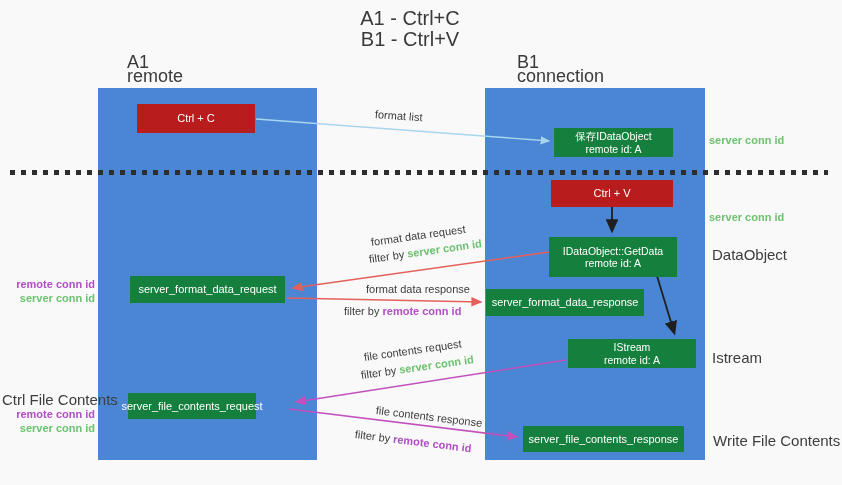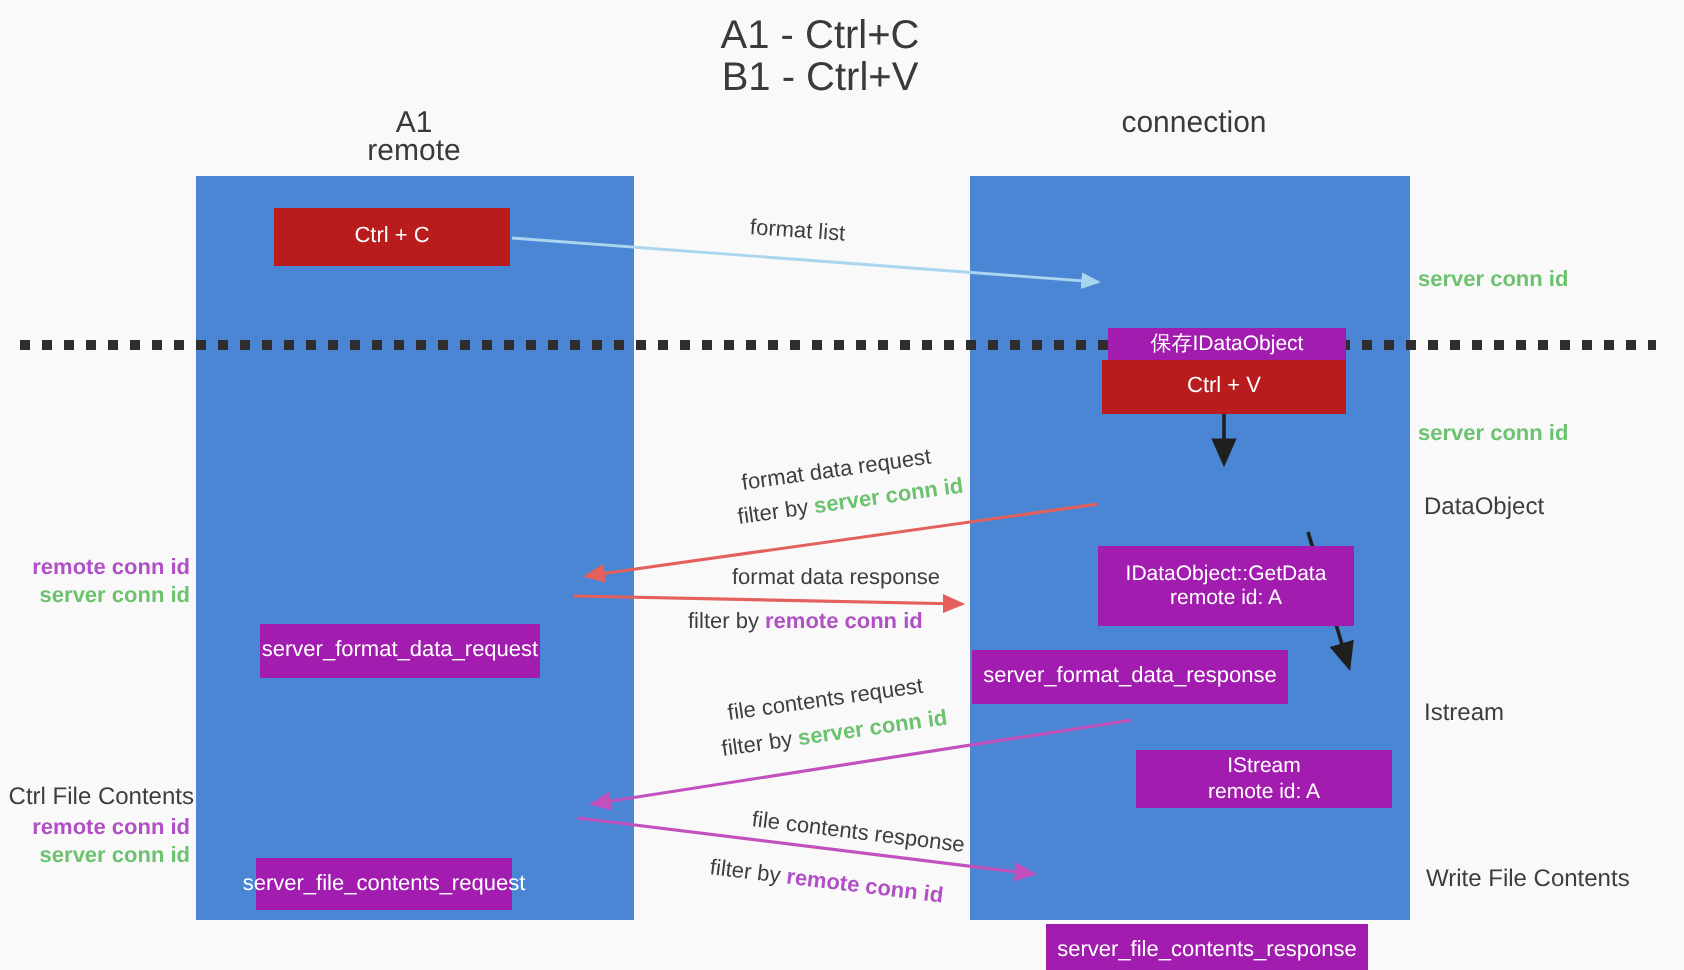--- a/index.html
+++ b/index.html
@@ -1,55 +1,56 @@
 <!DOCTYPE html>
 <html><head>
 <meta charset="utf-8">
 <style>
   html,body{margin:0;padding:0;background:#f9f9f9;}
   #stage{position:relative;width:842px;height:485px;background:#f9f9f9;overflow:hidden;
          font-family:"Liberation Sans",sans-serif;}
   .title{position:absolute;left:310px;top:8px;width:200px;text-align:center;
          font-size:20px;line-height:21px;color:#3a3a3a;}
-  .colhead{position:absolute;width:160px;text-align:center;font-size:15px;line-height:14px;color:#3a3a3a;}
+  .colhead{position:absolute;width:160px;font-size:18px;line-height:14px;color:#3a3a3a;}
   .col{position:absolute;background:#4a86d4;}
   .dots{position:absolute;left:10px;top:170px;width:818px;height:5px;
         background:repeating-linear-gradient(to right,#2e2e2e 0 5px,transparent 5px 11px);}
   .box{position:absolute;display:flex;flex-direction:column;align-items:center;justify-content:center;
        color:#ffffff;text-align:center;box-sizing:border-box;font-size:11px;line-height:13px;}
   .box.green{background:#b91c1c;}
-  .box.orange{background:#a21caf;margin-top:36px;}
+  .box.orange{background:#15803d;}
   .box .ln{font-size:10.5px;line-height:12.5px;}
   svg.arrows{position:absolute;left:0;top:0;pointer-events:none;}
   .flow{position:absolute;font-size:11px;color:#3d3d3d;white-space:nowrap;transform-origin:left center;}
   .tilt-up{transform:rotate(-8deg);}
   .tilt-dn{transform:rotate(7deg);}
   .tilt-sm{transform:rotate(4deg);}
   .green-t{color:#6cc26e;font-weight:bold;}
   .purple-t{color:#b14fc4;font-weight:bold;}
-  .side{position:absolute;font-size:12px;color:#3d3d3d;white-space:nowrap;}
+  .side{position:absolute;font-size:15px;color:#3d3d3d;white-space:nowrap;}
   .side.rt{width:95px;text-align:right;}
   .side.bold-g{color:#6cc26e;font-weight:bold;font-size:11px;}
   .side.bold-p{color:#b14fc4;font-weight:bold;font-size:11px;}
 </style>
 </head>
 <body>
 
 <div id="stage">
 
   <div class="title">
     <div>A1 - Ctrl+C</div>
     <div>B1 - Ctrl+V</div>
   </div>
 
   <div class="colhead" style="left:127px;top:55px;">
     <div>A1</div>
     <div>remote</div>
   </div>
   <div class="colhead" style="left:517px;top:55px;">
+    <div>B1</div>
     <div>connection</div>
   </div>
 
   <div class="col" style="left:98px;top:88px;width:219px;height:372px;"></div>
   <div class="col" style="left:485px;top:88px;width:220px;height:372px;"></div>
 
   <div class="dots"></div>
 
   <svg class="arrows" width="842" height="485" viewBox="0 0 842 485">
     <defs>
@@ -86,21 +87,21 @@
 
   <div class="box green" style="left:551px;top:180px;width:122px;height:27px;">
     <span>Ctrl + V</span>
   </div>
 
   <div class="box orange" style="left:549px;top:237px;width:128px;height:40px;">
     <span class="ln">IDataObject::GetData</span>
     <span class="ln">remote id: A</span>
   </div>
 
-  <div class="box orange" style="left:130px;top:276px;width:140px;height:27px;">
+  <div class="box orange" style="left:130px;top:276px;width:155px;height:27px;">
     <span>server_format_data_request</span>
   </div>
 
   <div class="box orange" style="left:486px;top:289px;width:158px;height:27px;">
     <span>server_format_data_response</span>
   </div>
 
   <div class="box orange" style="left:568px;top:339px;width:128px;height:29px;">
     <span class="ln">IStream</span>
     <span class="ln">remote id: A</span>

